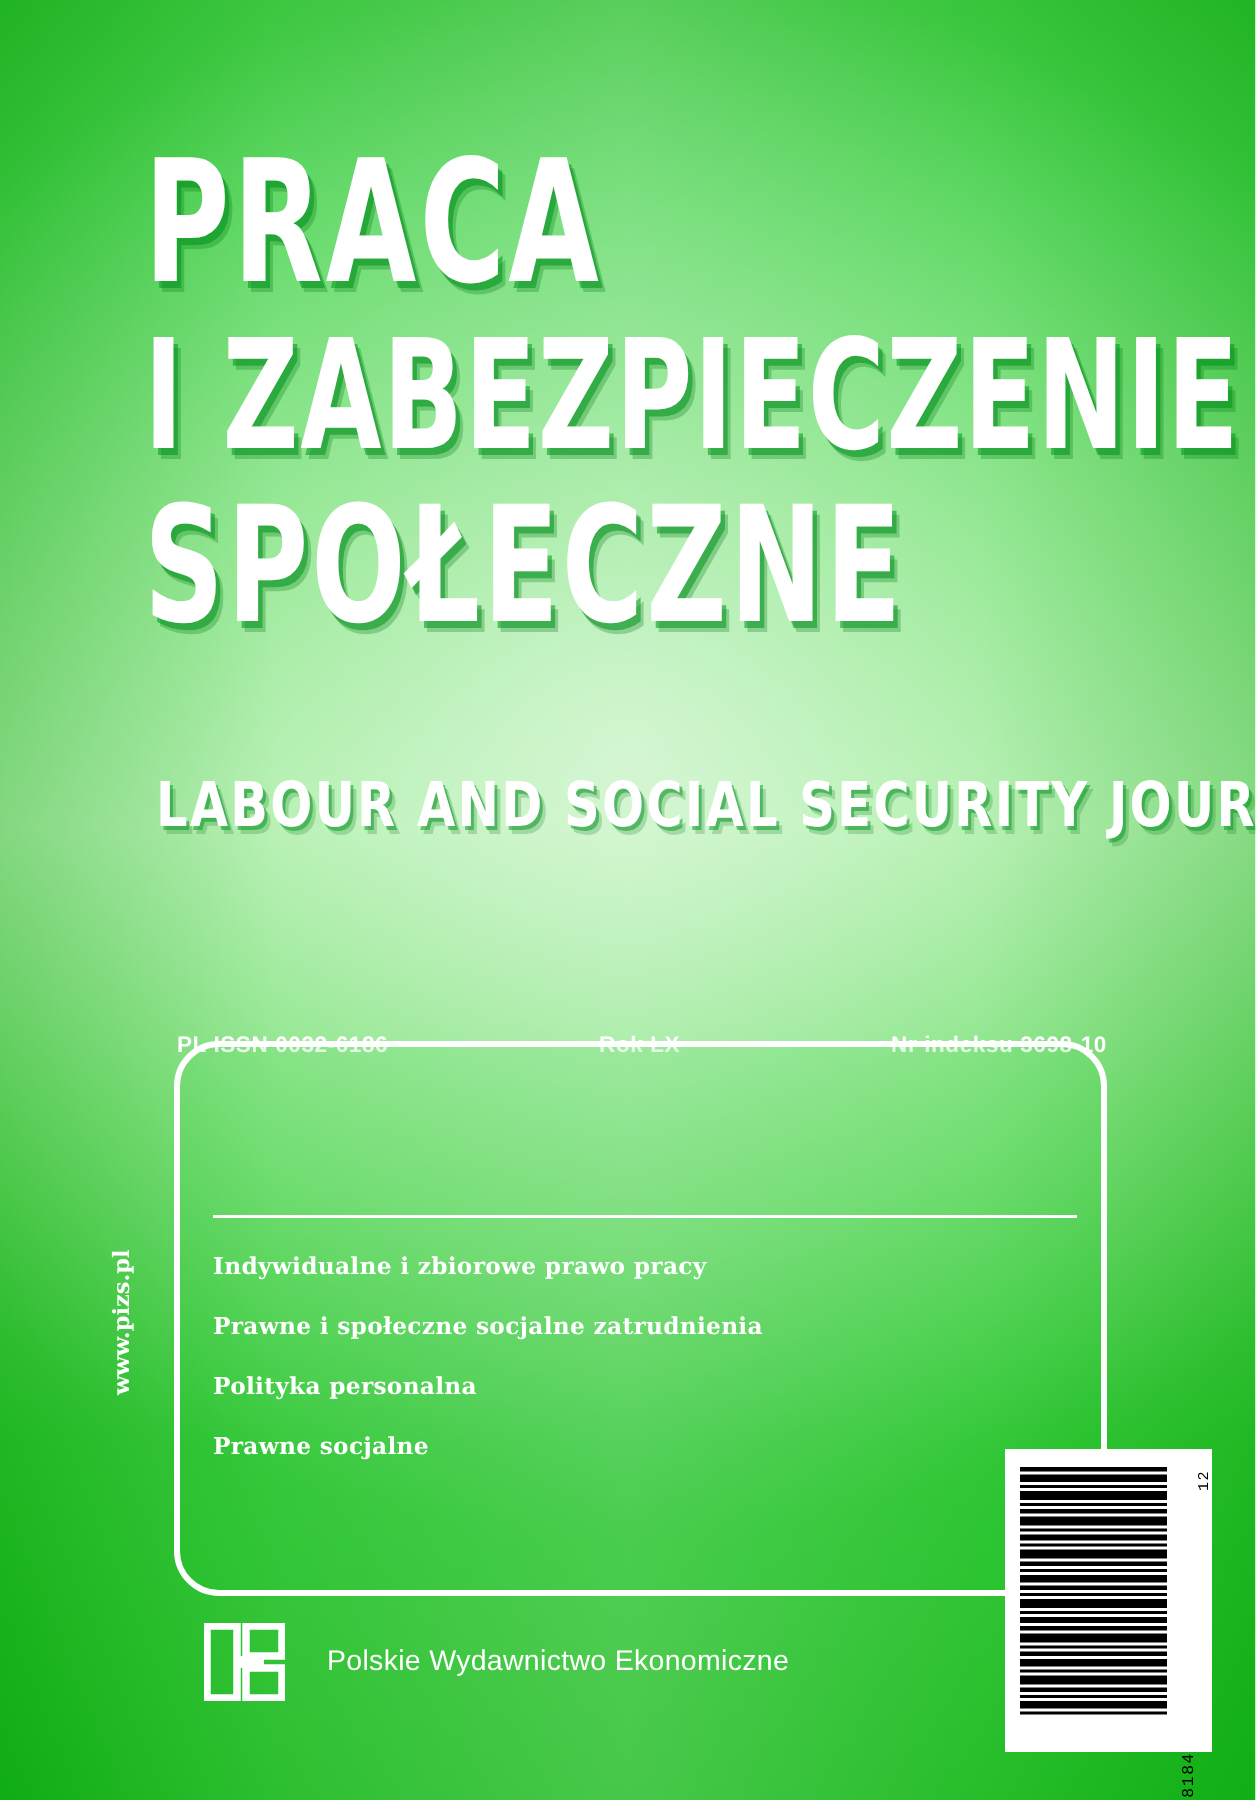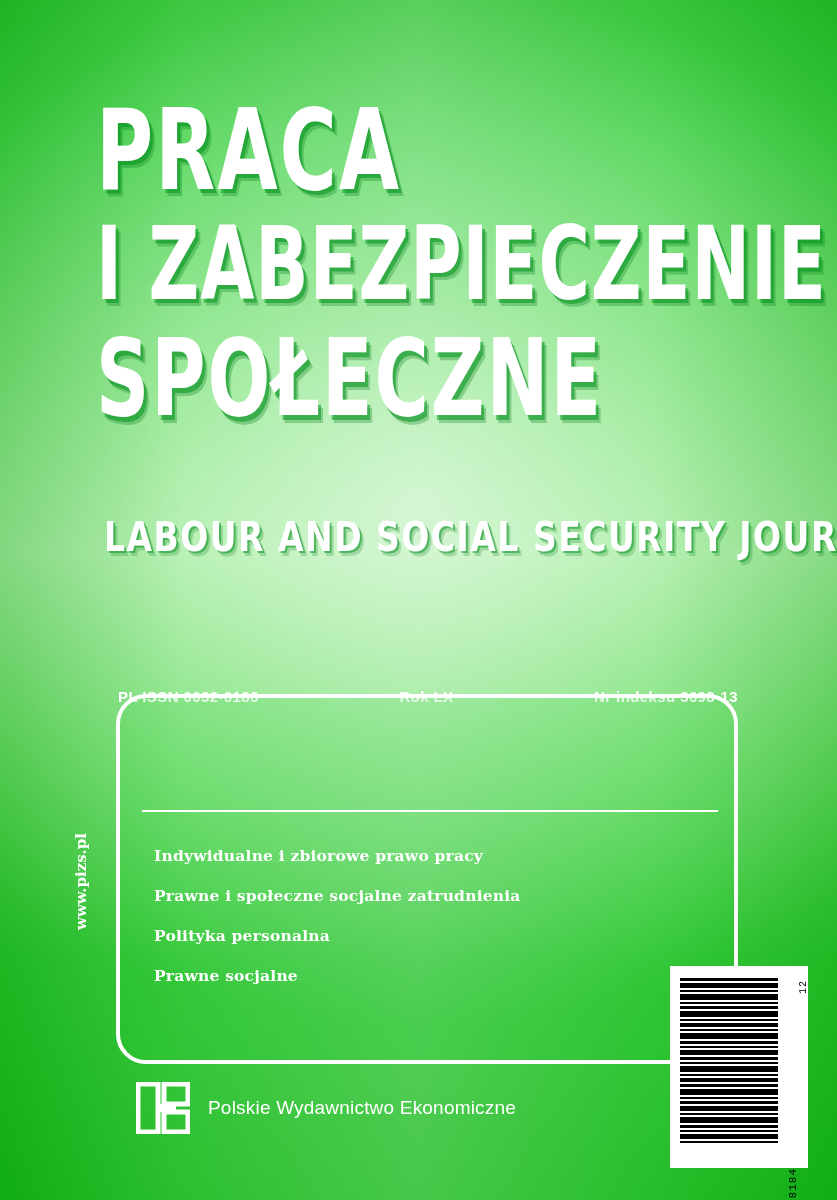--- a/index.html
+++ b/index.html
@@ -107,21 +107,21 @@
     top: 112px;
     width: 576px;
     height: 2px;
     background: #ffffff;
   }
   .topics {
     position: absolute;
     left: 22px;
     top: 136px;
     width: 580px;
-    margin: 12px;
+    margin: 0;
     padding: 0;
     list-style: none;
   }
   .topics li {
     font-family: "DejaVu Serif", serif;
     font-weight: bold;
     font-size: 15.5px;
     color: #ffffff;
     margin-bottom: 21px;
     letter-spacing: 0.2px;
@@ -141,21 +141,21 @@
     white-space: nowrap;
   }
 
   
   .publisher {
     position: absolute;
     left: 136px;
     top: 1082px;
     display: flex;
     align-items: center;
-    gap: 18px;
+    gap: 28px;
   }
   .logo {
     width: 54px;
     height: 52px;
     position: relative;
   }
   .logo svg { display: block; }
   .publisher-name {
     font-family: "Liberation Sans", sans-serif;
     font-size: 19px;
@@ -233,21 +233,21 @@
     <div class="mast-line mast-1">PRACA</div>
     <div class="mast-line mast-2">I ZABEZPIECZENIE</div>
     <div class="mast-line mast-3">SPOŁECZNE</div>
   </div>
 
   <div class="subtitle">LABOUR AND SOCIAL SECURITY JOURNAL</div>
 
   <div class="meta-row">
     <span>PL ISSN 0032-6186</span>
     <span>Rok LX</span>
-    <span>Nr indeksu 3698-13</span>
+    <span>Nr indeksu 3698-10</span>
   </div>
 
   <div class="panel">
     <div class="panel-rule"></div>
     <ul class="topics">
       <li>Indywidualne i zbiorowe prawo pracy</li>
       <li>Prawne i społeczne socjalne zatrudnienia</li>
       <li>Polityka personalna</li>
       <li>Prawne socjalne</li>
     </ul>

